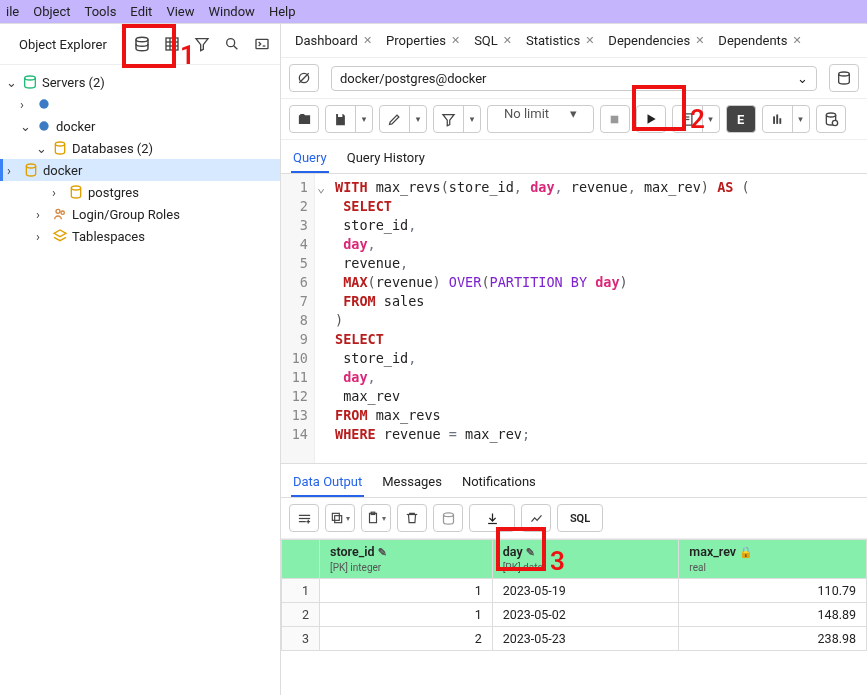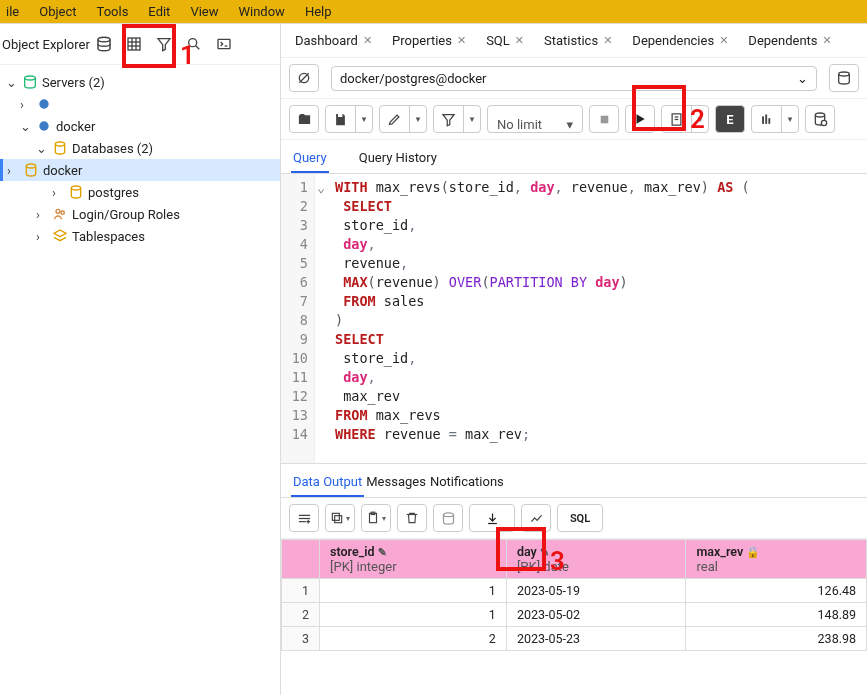--- a/index.html
+++ b/index.html
@@ -1,58 +1,58 @@
 <!DOCTYPE html>
 <html><head>
 <meta charset="utf-8">
 <style>
 * { box-sizing: border-box; margin: 0; padding: 0; }
 body { font-family: -apple-system, BlinkMacSystemFont, "Segoe UI", Roboto, sans-serif; font-size: 13px; color: #222; background: #fff; width: 867px; height: 695px; overflow: hidden; display: flex; flex-direction: column; }
-.menubar { display: flex; gap: 20px; padding: 4px 6px; border-bottom: 1px solid #ddd; background: #eab308; align-items: center; }
+.menubar { display: flex; gap: 14px; padding: 4px 6px; border-bottom: 1px solid #ddd; background: #c4b5fd; align-items: center; }
 .menubar span { cursor: default; }
 .main { display: flex; flex: 1; overflow: hidden; }
 .sidebar { width: 281px; border-right: 1px solid #ddd; display: flex; flex-direction: column; }
-.sidebar-header { display: flex; align-items: center; padding: 6px 4px 6px 2px; border-bottom: 1px solid #eee; }
+.sidebar-header { display: flex; align-items: center; justify-content: space-between; padding: 6px 4px 6px 19px; border-bottom: 1px solid #eee; }
 .tool-row { display: flex; gap: 2px; align-items: center; }
 .icon-btn { width: 28px; height: 28px; display: inline-flex; align-items: center; justify-content: center; border: 1px solid transparent; border-radius: 3px; }
 .tree { padding: 6px 0; overflow: auto; flex: 1; }
 .tree-row { display: flex; align-items: center; gap: 4px; padding: 3px 2px; cursor: default; }
 .tree-row.selected { background: #d6e9ff; border-left: 3px solid #3b82f6; padding-left: 4px; }
 .indent-0 { padding-left: 6px; } .indent-1 { padding-left: 20px; } .indent-2 { padding-left: 36px; } .indent-3 { padding-left: 52px; }
 .chev { width: 12px; display: inline-block; color: #444; }
 .srv-icon { display:inline-flex; }
 .right { flex: 1; display: flex; flex-direction: column; overflow: hidden; }
-.tabs { display: flex; gap: 8px; padding: 6px 8px; border-bottom: 1px solid #eee; flex-wrap: wrap; }
+.tabs { display: flex; gap: 2px; padding: 6px 8px; border-bottom: 1px solid #eee; flex-wrap: wrap; }
 .tab-item { display: flex; align-items: center; gap: 5px; padding: 3px 6px; }
 .tab-close { color: #888; font-size: 11px; }
 .connection-row { display: flex; gap: 12px; align-items: center; padding: 6px 8px; border-bottom: 1px solid #eee; }
 .conn-box { flex: 1; border: 1px solid #ccc; border-radius: 4px; padding: 4px 8px; display: flex; align-items: center; justify-content: space-between; }
 .toolbar2 { display: flex; gap: 6px; align-items: center; padding: 6px 8px; border-bottom: 1px solid #eee; }
 .tb-btn { display: inline-flex; align-items: center; justify-content: center; width: 30px; height: 28px; border: 1px solid #ccc; border-radius: 4px; background: #fff; }
 .tb-drop { display: inline-flex; align-items: center; border: 1px solid #ccc; border-radius: 4px; background: #fff; height: 28px; }
 .tb-drop .tb-main { width: 30px; display:flex; align-items:center; justify-content:center; border-right:1px solid #ccc; height:100%; }
 .tb-drop .tb-arrow { width: 16px; display:flex; align-items:center; justify-content:center; font-size:9px; color:#555; }
-.limit-box { border:1px solid #ccc; border-radius:4px; height:28px; display:flex; align-items:flex-end; padding:0 9px; min-width:96px; justify-content:space-between; color:#555;gap:21px; }
-.sub-tabs { display:flex; gap:28px; padding:6px 10px 0 10px; border-bottom:1px solid #ddd; }
+.limit-box { border:1px solid #ccc; border-radius:4px; height:28px; display:flex; align-items:flex-start; padding:0 16px; min-width:96px; justify-content:space-between; color:#555;gap:21px; }
+.sub-tabs { display:flex; gap:16px; padding:6px 10px 0 10px; border-bottom:1px solid #ddd; }
 .sub-tab { padding:4px 2px 6px 2px; cursor:default; }
 .sub-tab.active { color:#2563eb; border-bottom:2px solid #2563eb; }
 .editor { display:flex; border-bottom:1px solid #ddd; height: 290px; overflow:auto; background:#fff; font-family: Consolas, Monaco, monospace; font-size: 13.5px; line-height: 19px; }
 .gutter { background:#f7f7f7; border-right:1px solid #eee; color:#888; text-align:right; padding:4px 6px; user-select:none; min-width: 34px; }
 .fold-col { color:#888; padding:4px 2px; user-select:none; width:12px; }
 .code { padding:4px 8px; white-space:pre; }
 .k-red { color:#b91c1c; font-weight:600; } .k-pink { color:#db2777; font-weight:600; } .k-purple { color:#7e22ce; } .k-gray { color:#6b7280; } .bk { color:#555; }
-.output-tabs { display:flex; gap:0; padding:6px 10px 0 10px; border-bottom:1px solid #ddd; }
+.output-tabs { display:flex; gap:16px; padding:6px 10px 0 10px; border-bottom:1px solid #ddd; }
 .output-toolbar { display:flex; gap:6px; align-items:center; padding:6px 8px; border-bottom:1px solid #eee; }
 .out-btn { display:inline-flex; align-items:center; justify-content:center; width:30px; height:28px; border:1px solid #ccc; border-radius:4px; }
 .out-btn.wider { width:46px; }
 .out-btn .mini-arrow { font-size:8px; margin-left:2px; color:#666; }
 .grid { border-collapse:collapse; width:auto; }
 .grid th, .grid td { border:1px solid #ddd; padding:4px 10px; font-size:12.5px; text-align:left; }
-.grid th { background:#f9a8d4; font-weight:600; vertical-align: top; }
-.grid th .sub { font-weight:400; color:#555; font-size:13px; }
+.grid th { background:#86efac; font-weight:600; vertical-align: top; }
+.grid th .sub { font-weight:400; color:#555; font-size:10px; }
 .grid td.num { text-align:right; }
 .pencil { color:#555; font-size:11px; }
 .lock { color:#555; font-size:11px; }
 .annot { position:absolute; border:4px solid #e11; pointer-events:none; }
 .annot-label { position:absolute; color:#e11; font-size:26px; font-weight:600; pointer-events:none; }
 .rownum-col { width:38px; text-align:right !important; color:#444; background:#fafafa; }
 svg { display:block; }
 </style>
 </head>
 <body>
@@ -399,21 +399,21 @@
           <th><span>store_id</span> <span class="pencil">✎</span><br><span class="sub">[PK] integer</span></th>
           <th><span>day</span> <span class="pencil">✎</span><br><span class="sub">[PK] date</span></th>
           <th><span>max_rev</span> <span class="lock">🔒</span><br><span class="sub">real</span></th>
         </tr>
       </thead>
       <tbody>
         <tr>
             <td class="rownum-col">1</td>
             <td class="num">1</td>
             <td>2023-05-19</td>
-            <td class="num">126.48</td>
+            <td class="num">110.79</td>
           </tr>
         <tr>
             <td class="rownum-col">2</td>
             <td class="num">1</td>
             <td>2023-05-02</td>
             <td class="num">148.89</td>
           </tr>
         <tr>
             <td class="rownum-col">3</td>
             <td class="num">2</td>

